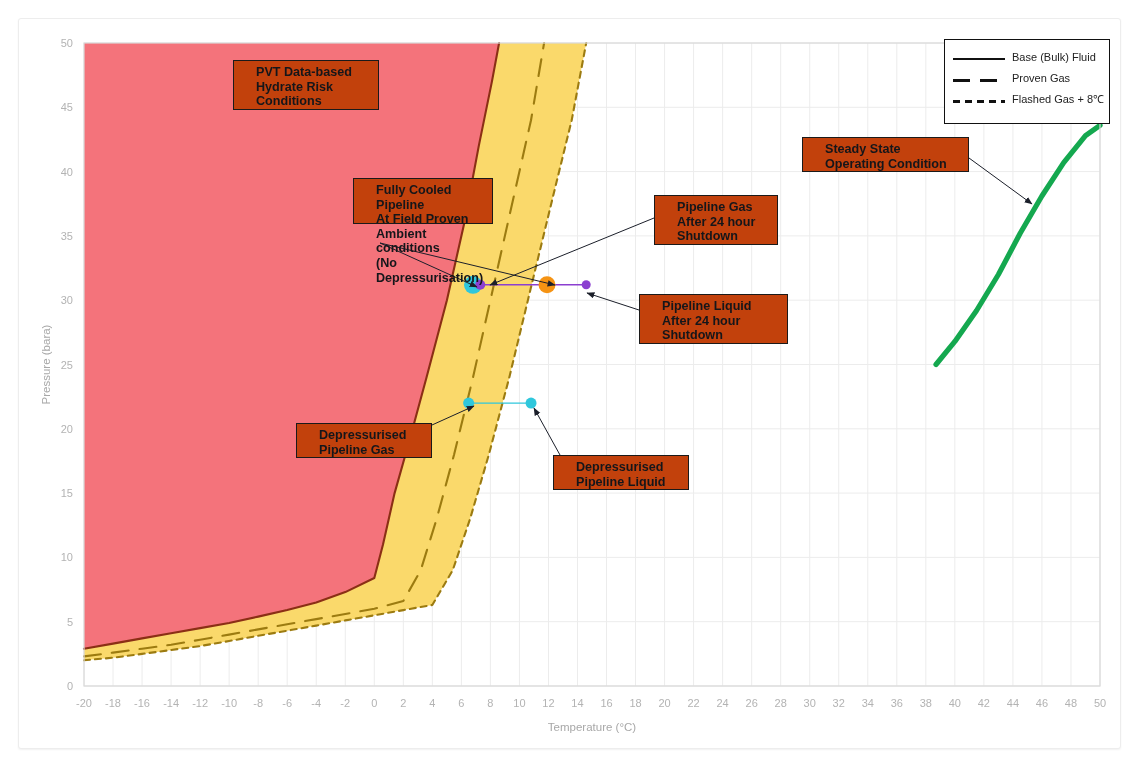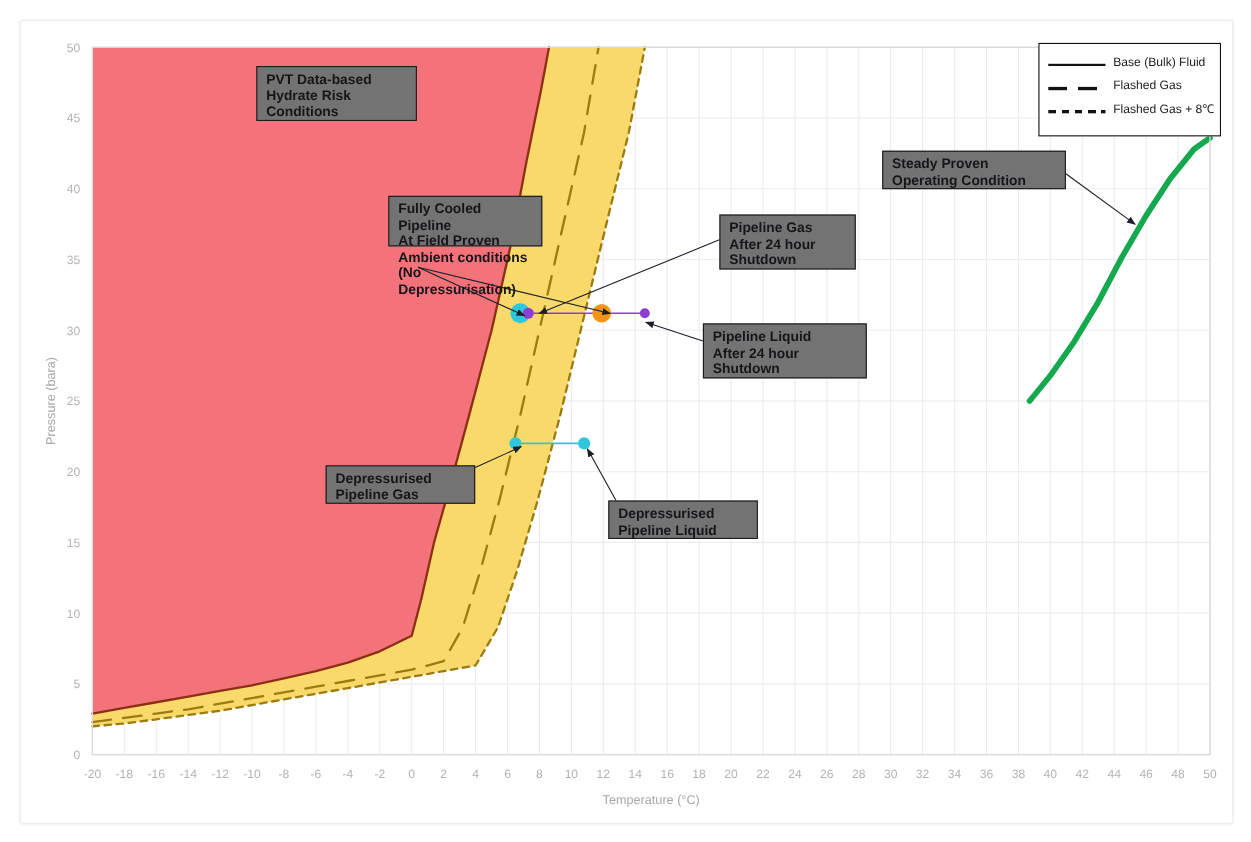--- a/index.html
+++ b/index.html
@@ -3,23 +3,23 @@
 <meta charset="utf-8">
 <style>
   html,body{margin:0;padding:0;background:#ffffff;}
   body{width:1137px;height:765px;font-family:"Liberation Sans",sans-serif;overflow:hidden;}
   #root{position:relative;width:1137px;height:765px;background:#fff;}
   #card{position:absolute;left:18px;top:18px;width:1101px;height:729px;background:#fff;border:1px solid #ededed;border-radius:3px;box-shadow:0 1px 2px rgba(0,0,0,.06);}
   #chartwrap{position:absolute;left:0;top:0;width:1137px;height:765px;}
   svg{display:block;}
   .tickLabel{font-family:"Liberation Sans",sans-serif;font-size:11px;fill:#b3b3b3;}
   .axisTitle{font-family:"Liberation Sans",sans-serif;font-size:11.5px;fill:#a8a8a8;}
-  .annBox{position:absolute;background:#737373;border:1.3px solid #1a1a1a;box-sizing:border-box;
+  .annBox{position:absolute;background:#c2410c;border:1.3px solid #1a1a1a;box-sizing:border-box;
           font-family:"Liberation Sans",sans-serif;font-size:12.6px;line-height:14.6px;color:#15161a;
-          font-weight:600;padding:4px 7px 5px 8px;white-space:pre-line;}
+          font-weight:600;padding:4px 7px 5px 22px;white-space:pre-line;}
   .annBox.teal{border-color:#1f7a72;}
   .legendBox{position:absolute;background:#fff;border:1.6px solid #111;box-sizing:border-box;
              padding:6px 10px 6px 8px;}
   .legRow{display:flex;align-items:center;height:21px;}
   .legSwatch{width:52px;height:12px;margin-right:7px;position:relative;flex:0 0 52px;}
   .legText{font-family:"Liberation Sans",sans-serif;font-size:11px;color:#222;white-space:nowrap;}
 </style>
 </head>
 <body>
 
@@ -188,31 +188,31 @@
     <div class="annBox" style="left:639px;top:294px;width:149px;height:50px;">Pipeline Liquid
 After 24 hour
 Shutdown</div>
 
     <div class="annBox" style="left:296px;top:423px;width:136px;height:35px;">Depressurised
 Pipeline Gas</div>
 
     <div class="annBox" style="left:553px;top:455px;width:136px;height:35px;">Depressurised
 Pipeline Liquid</div>
 
-    <div class="annBox" style="left:802px;top:137px;width:167px;height:35px;">Steady Proven
+    <div class="annBox" style="left:802px;top:137px;width:167px;height:35px;">Steady State
 Operating Condition</div>
 
     <div class="legendBox" id="legend" style="left:944px;top:39px;width:166px;height:85px;">
         <div class="legRow">
           <span class="legSwatch " style="background: rgb(17, 17, 17); height: 2.6px; margin-top: 5px;"></span>
           <span class="legText">Base (Bulk) Fluid</span>
         </div>
         <div class="legRow">
           <span class="legSwatch dash" style="background: repeating-linear-gradient(to right, rgb(17, 17, 17) 0px, rgb(17, 17, 17) 17px, transparent 17px, transparent 27px); height: 3px; margin-top: 5px;"></span>
-          <span class="legText">Flashed Gas</span>
+          <span class="legText">Proven Gas</span>
         </div>
         <div class="legRow">
           <span class="legSwatch dot" style="background: repeating-linear-gradient(to right, rgb(17, 17, 17) 0px, rgb(17, 17, 17) 7px, transparent 7px, transparent 12px); height: 3px; margin-top: 5px;"></span>
           <span class="legText">Flashed Gas + 8℃</span>
         </div>
       </div>
   </div>
 </div>
 
 </body></html>

